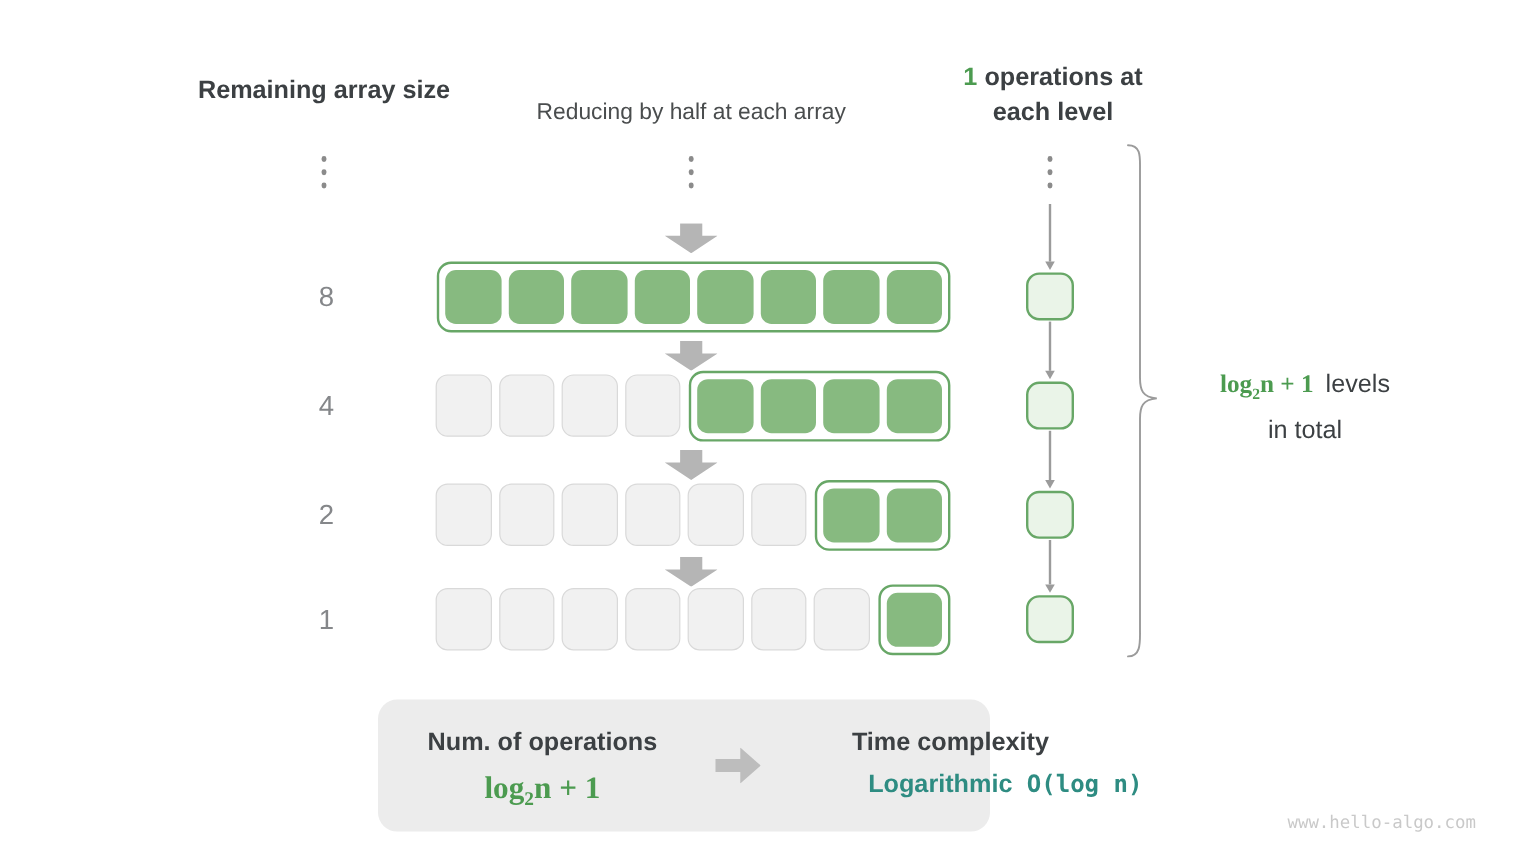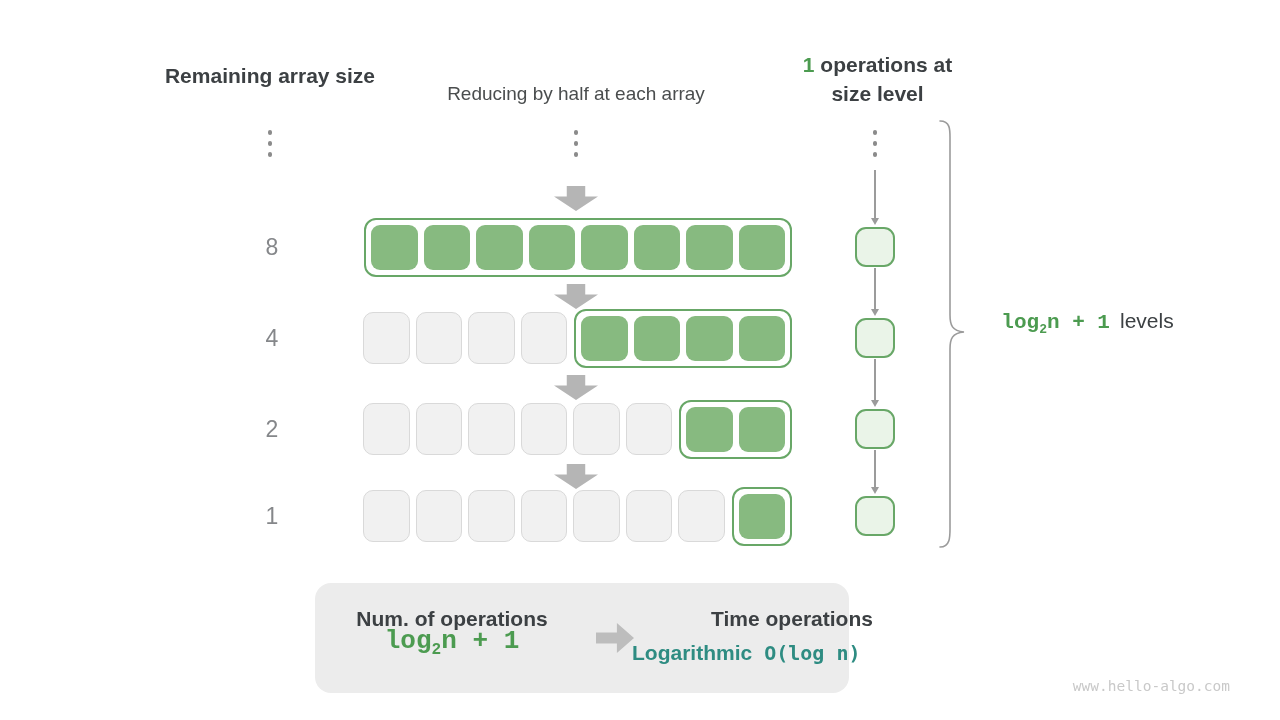--- a/index.html
+++ b/index.html
@@ -21,60 +21,61 @@
   .vline{position:absolute;width:1.5px;background:var(--connector-gray,#9b9b9b);}
   .arrowhead-down{position:absolute;width:0;height:0;border-left:4.5px solid transparent;
     border-right:4.5px solid transparent;border-top:7px solid var(--connector-gray,#9b9b9b);}
   .chunky-down{position:absolute;width:44px;height:25px;background:var(--arrow-gray,#b5b5b5);
     clip-path:polygon(29% 0,71% 0,71% 42%,100% 42%,50% 100%,0 42%,29% 42%);}
   .chunky-right{position:absolute;width:38px;height:30px;background:#bdbdbd;
     clip-path:polygon(0 32%,55% 32%,55% 0,100% 50%,55% 100%,55% 68%,0 68%);}
   .dots-col{position:absolute;display:flex;flex-direction:column;gap:6.5px;align-items:center;width:5px;}
   .dot{width:4.5px;height:4.5px;border-radius:50%;background:#8b8b8b;}
   .brace-label{position:absolute;text-align:center;font-size:21px;color:var(--text-dark,#3c4043);line-height:31px;}
-  .formula{font-family:Liberation Mono, monospace;font-weight:bold;color:var(--text-green,#4c9b50);}
+  .formula{font-family:Liberation Serif, serif;font-weight:bold;color:var(--text-green,#4c9b50);margin-top:16px;}
   .formula sub{font-size:0.62em;}
   .sumbox{position:absolute;left:315px;top:583px;width:510px;height:110px;border-radius:16px;
-    background:var(--summary-bg,#ececec);padding-left:24px;}
+    background:var(--summary-bg,#ececec);}
   .sum-title{position:absolute;font-weight:bold;font-size:21px;color:var(--text-dark,#3c4043);text-align:center;}
   .teal{color:var(--text-teal,#2e8c82);font-weight:bold;}
   .watermark{position:absolute;right:50px;bottom:26px;font-family:"DejaVu Sans Mono",monospace;
     font-size:14.5px;color:var(--watermark-gray,#c9c9c9);margin-left:20px;}
 </style>
 </head>
 <body>
 
 <div class="canvas" id="canvas">
 
   <div class="hdr abs" style="left:120px;top:64px;width:300px">Remaining array size</div>
 
   <div class="sub abs" style="left:401px;top:83px;width:350px">Reducing by half at each array</div>
 
   <div class="hdr abs" style="left:775px;top:50px;width:205px;line-height:29px">
     <span class="green-t">1</span>
     <span>operations at</span><br>
-    <span>size level</span>
+    <span>each level</span>
   </div>
 
   <svg class="abs" style="left:936px;top:119px" width="34" height="430" viewBox="0 0 34 430">
     <path d="M4 2 C15 2 14 12 14 22 L14 196 C14 206 16 212 28 213 C16 214 14 220 14 230 L14 406 C14 416 15 428 4 428" fill="none" stroke="#9b9b9b" stroke-width="1.6" stroke-linecap="round"></path>
   </svg>
 
   <div class="brace-label abs" style="left:985px;top:305px;width:205px">
     <div>
       <span class="formula"><span>log</span><sub>2</sub><span>n + 1</span></span><span style="margin-left:10px">levels</span>
     </div>
+    <div>in total</div>
   </div>
 
   <div class="sumbox">
     <div class="sum-title" style="left:0;top:24px;width:274px">Num. of operations</div>
     <div class="abs formula" style="left:0;top:43px;width:274px;text-align:center;font-size:26px"><span>log</span><sub>2</sub><span>n + 1</span></div>
     <div class="chunky-right" style="left:281px;top:40px"></div>
-    <div class="sum-title" style="left:337px;top:24px;width:280px">Time operations</div>
-    <div class="abs" style="left:317px;top:58px;width:320px;text-align:left">
+    <div class="sum-title" style="left:337px;top:24px;width:280px">Time complexity</div>
+    <div class="abs" style="left:317px;top:58px;width:320px;text-align:right">
       <span class="teal" style="font-size:21px">Logarithmic</span><span class="teal mono" style="font-size:20px;margin-left:12px">O(log n)</span>
     </div>
   </div>
 
   <div class="watermark">www.hello-algo.com</div>
 <div class="dots-col" style="left: 267.5px; top: 130px;">
       <div class="dot"></div>
       <div class="dot"></div>
       <div class="dot"></div>
     </div>

